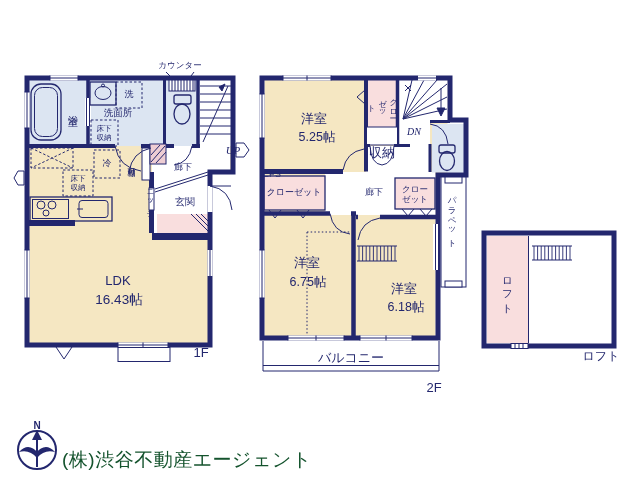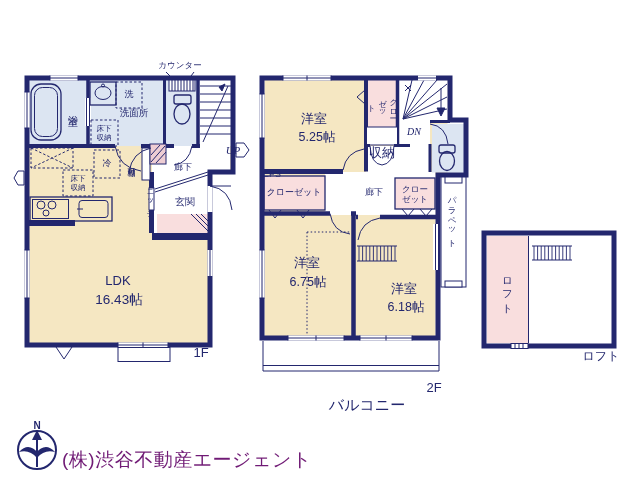--- a/index.html
+++ b/index.html
@@ -4,21 +4,21 @@
 <style>
   html,body{margin:0;padding:0;background:#fff;}
   .canvas{position:relative;width:640px;height:480px;background:#fff;overflow:hidden;
           font-family:"Liberation Sans","DejaVu Sans",sans-serif;padding-left:48px;}
   .canvas svg{position:absolute;left:0;top:0;}
   .lbl{position:absolute;color:#23276e;white-space:nowrap;line-height:1.1;
        transform:translate(-50%,-50%);text-align:center;}
   .v{writing-mode:vertical-rl;text-orientation:upright;letter-spacing:1px;}
   .wrap{white-space:normal;}
   .ital{font-family:"Liberation Serif","DejaVu Serif",serif;font-style:italic;font-weight:normal;}
-  .gray{color:#701a75;}
+  .gray{color:#14532d;}
   
   .wl{stroke:#23276e;fill:none;}
   .tn{stroke:#23276e;fill:none;stroke-width:1;}
   .dsh{stroke:#23276e;fill:none;stroke-width:1;stroke-dasharray:2.5 2;}
   .fx{stroke:#23276e;fill:none;stroke-width:1.3;}
   .wbx{fill:#fff;stroke:#23276e;stroke-width:1;}
 </style>
 </head>
 <body>
 
@@ -216,21 +216,21 @@
     <circle cx="37" cy="450" r="19" class="wl" stroke-width="2"></circle>
     <path d="M37,433 V467" class="wl" stroke-width="2"></path>
     <path d="M37,430 L32,440 L42,440 Z" fill="#23276e"></path>
     <path d="M19,452 C26,444 33,447 37,452 C41,447 48,444 55,452 C48,450 42,452 37,458 C32,452 26,450 19,452 Z" fill="#23276e"></path>
   </g>
 </svg>
 
 <div class="lbl" style="left:180px;top:66px;font-size:8.5px;">カウンター</div>
 <div class="lbl v" style="left:73px;top:108px;font-size:10px;height:28px;">浴室</div>
 <div class="lbl" style="left:129px;top:95px;font-size:9px;">洗</div>
-<div class="lbl" style="left:134px;top:113px;font-size:9.5px;font-family:Liberation Serif, serif;">洗面所</div>
+<div class="lbl" style="left:118px;top:113px;font-size:9.5px;font-family:Liberation Serif, serif;">洗面所</div>
 <div class="lbl wrap" style="left:104px;top:133px;font-size:7.5px;width:17px;line-height:8.5px;">床下収納</div>
 <div class="lbl" style="left:107px;top:164px;font-size:9px;">冷</div>
 <div class="lbl v" style="left:130px;top:162px;font-size:8px;height:27px;">可動棚</div>
 <div class="lbl wrap" style="left:78px;top:183px;font-size:7.5px;width:17px;line-height:8.5px;">床下収納</div>
 <div class="lbl" style="left:183px;top:168px;font-size:9px;">廊下</div>
 <div class="lbl ital" style="left:216px;top:150px;font-size:11px;margin-left:17px;">UP</div>
 <div class="lbl v" style="left:150px;top:198px;font-size:7.5px;height:26px;">ニッチ</div>
 <div class="lbl" style="left:185px;top:201px;font-size:10px;">玄関</div>
 <div class="lbl" style="left:118px;top:281px;font-size:13px;">LDK</div>
 <div class="lbl" style="left:119px;top:300px;font-size:13.5px;">16.43帖</div>
@@ -243,21 +243,21 @@
 <div class="lbl ital" style="left:414px;top:131px;font-size:10px;">DN</div>
 <div class="lbl" style="left:272px;top:175px;font-size:9px;">EPS</div>
 <div class="lbl" style="left:294px;top:193px;font-size:9px;">クローゼット</div>
 <div class="lbl" style="left:374px;top:193px;font-size:9px;">廊下</div>
 <div class="lbl wrap" style="left:415px;top:194px;font-size:8.5px;width:27px;line-height:9.5px;">クローゼット</div>
 <div class="lbl v" style="left:452px;top:215px;font-size:8.5px;height:50px;">パラペット</div>
 <div class="lbl" style="left:307px;top:263px;font-size:13px;">洋室</div>
 <div class="lbl" style="left:308px;top:283px;font-size:12.5px;">6.75帖</div>
 <div class="lbl" style="left:404px;top:289px;font-size:13px;">洋室</div>
 <div class="lbl" style="left:406px;top:308px;font-size:12.5px;">6.18帖</div>
-<div class="lbl" style="left:367px;top:358px;font-size:15px;margin-top:47px;">バルコニー</div>
+<div class="lbl" style="left:351px;top:358px;font-size:13px;">バルコニー</div>
 <div class="lbl" style="left:434px;top:388px;font-size:13px;">2F</div>
 
 <div class="lbl v" style="left:507px;top:289px;font-size:10.5px;height:40px;">ロフト</div>
 <div class="lbl" style="left:601px;top:357px;font-size:12px;">ロフト</div>
 
 <div class="lbl" style="left:37px;top:425px;font-size:10px;font-weight:bold;">N</div>
 <div class="lbl gray" style="left:62px;top:450px;font-size:19px;transform:none;letter-spacing:0.5px;">(株)渋谷不動産エージェント</div>
 
 </div>
 

